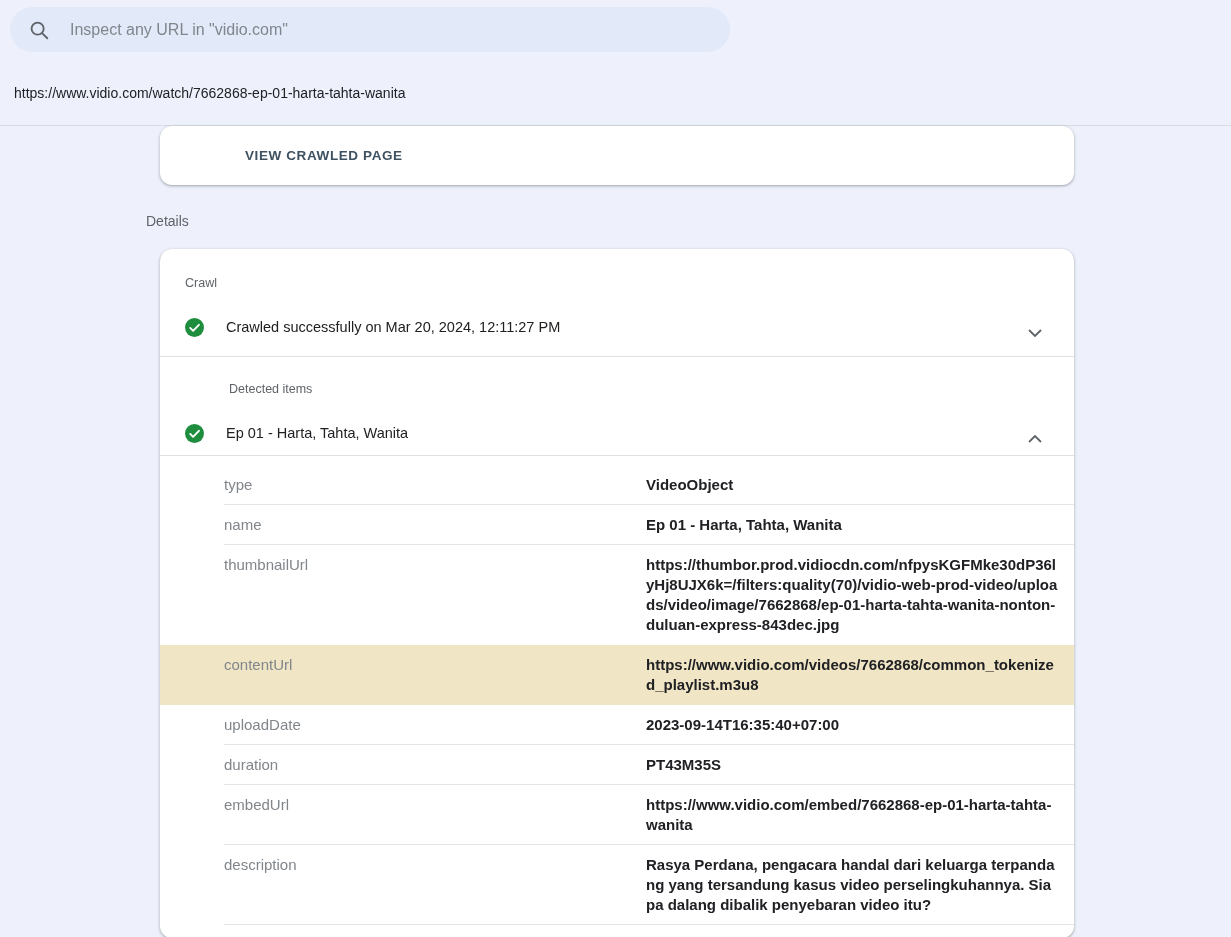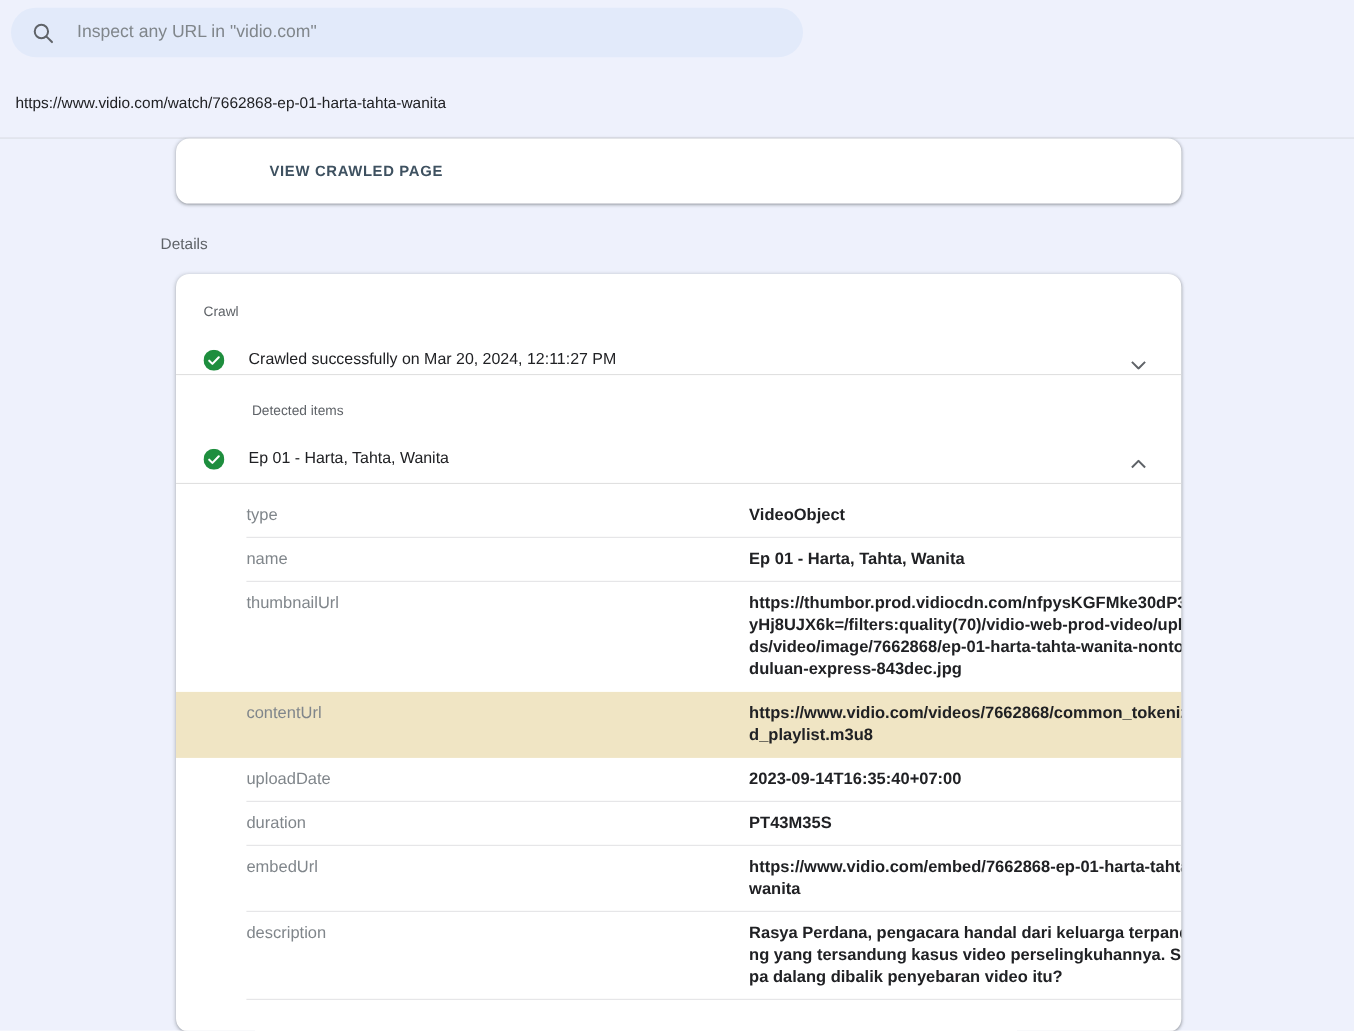--- a/index.html
+++ b/index.html
@@ -38,36 +38,36 @@
     margin-left:85px; font-size:13.5px; font-weight:600; letter-spacing:.6px;
     color:#3e5160; cursor:pointer; background:none; border:none;
     font-family:"Liberation Sans", sans-serif;
   }
 
   .details-label { position:absolute; left:146px; top:213px; font-size:14px; color:#5f6368; }
 
   .main-card { top:249px; height:689px; overflow:hidden; }
 
   .section-label { font-size:12.5px; color:#5f6368; }
-  .crawl-section { height:92px; position:relative; border-bottom:1px solid #e0e0e0; }
+  .crawl-section { height:108px; position:relative; border-bottom:1px solid #e0e0e0; }
   .crawl-section .section-label { position:absolute; left:25px; top:27px; }
   .status-row { position:absolute; left:0; right:0; top:62px; height:32px; cursor:pointer; }
   .status-row .check { position:absolute; left:25px; top:7px; }
   .status-row .status-text { position:absolute; left:66px; top:8px; font-size:14.5px; color:#202124; }
   .status-row .chevron { position:absolute; right:32px; top:12px; }
 
   .detected-section { position:relative; height:99px; border-bottom:1px solid #e0e0e0; }
   .detected-section .section-label { position:absolute; left:25px; top:25px;margin-left:44px; }
   .detected-section .status-row { top:60px; }
 
   
   .prop-table { position:relative; }
   .prop-row {
     position:relative; display:flex;
-    padding:10px 14px 10px 64px; cursor:pointer;gap:35px;
+    padding:10px 14px 10px 64px; cursor:pointer;
   }
   .prop-row.first { padding-top:19px; }
   .prop-row::after {
     content:""; position:absolute; left:64px; right:0; bottom:0; height:1px;
     background:#e4e4e6;
   }
   .prop-row.no-border::after, .prop-row.highlight::after { display:none; }
   .prop-key   { width:422px; flex:none; font-size:15px; line-height:20px; color:#80868b; }
   .prop-value { width:414px; flex:none; font-size:15px; line-height:20px; color:#202124; word-break:break-all;font-weight:bold; }
   .prop-row.highlight { background:#f0e5c4; }

